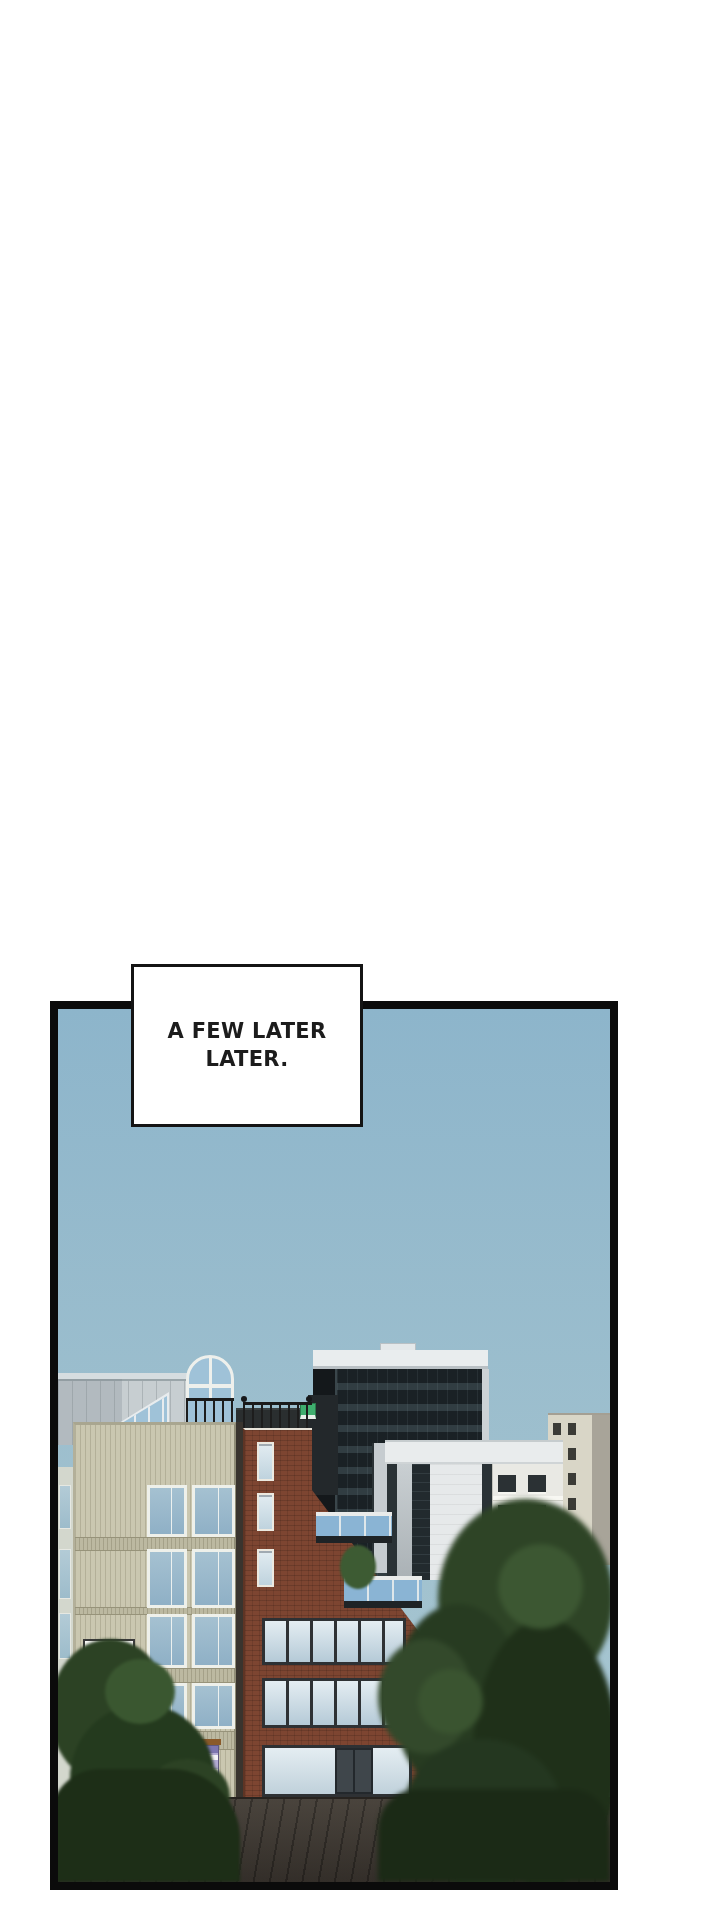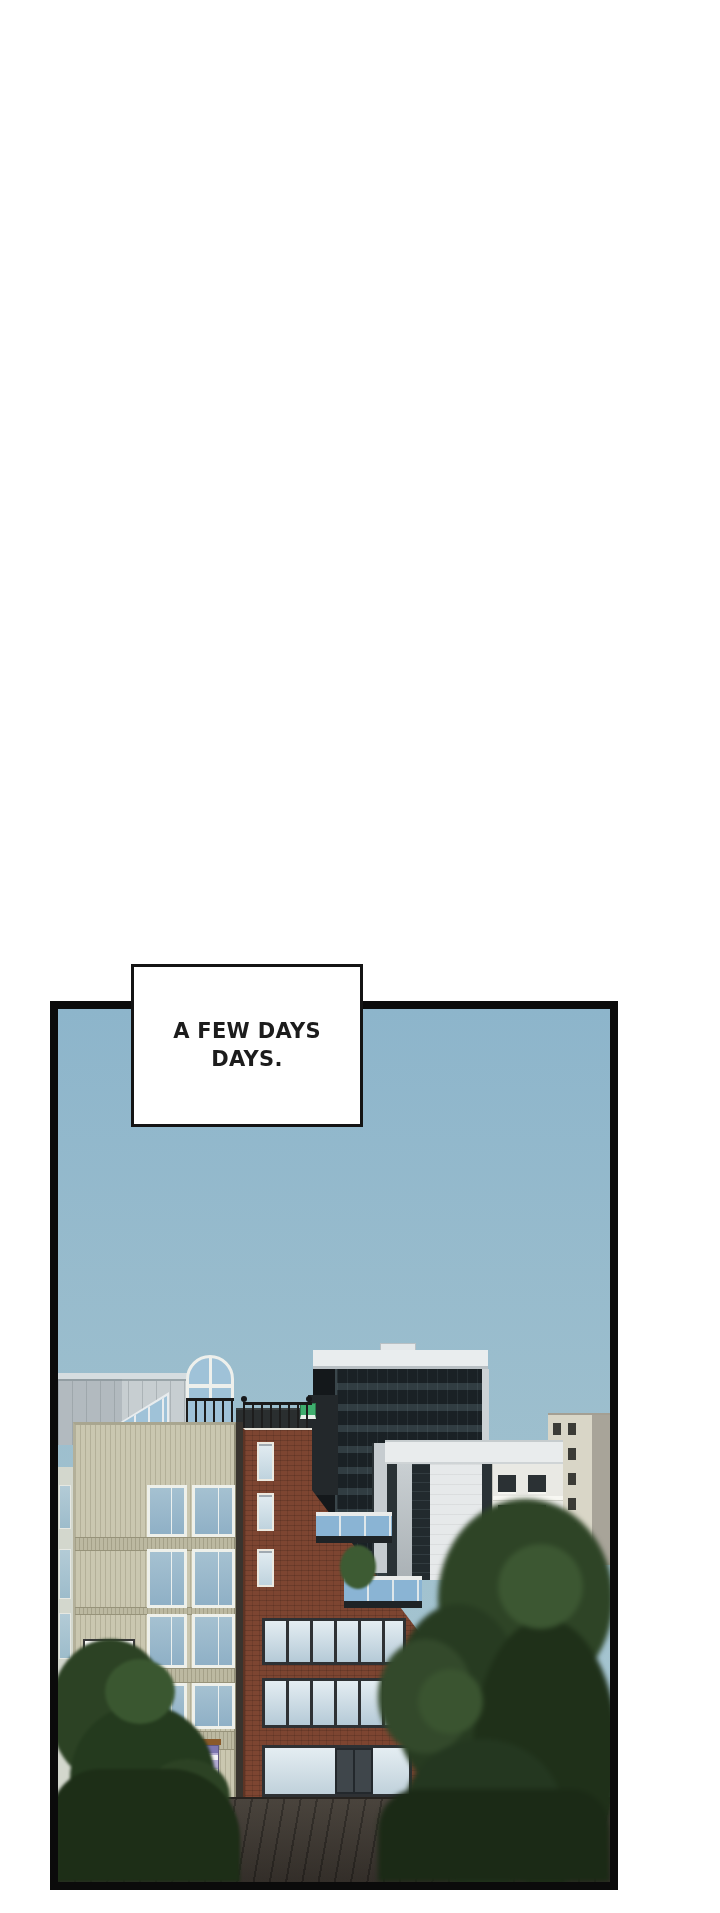--- a/index.html
+++ b/index.html
@@ -235,17 +235,17 @@
       <div class="abs blob" style="left:0;top:20px;width:120px;height:145px;background:#2c4224;"></div>
       <div class="abs blob" style="left:20px;top:85px;width:145px;height:150px;background:#243a1e;"></div>
       <div class="abs blob" style="left:55px;top:40px;width:70px;height:65px;background:#3a5730;"></div>
       <div class="abs blob" style="left:95px;top:140px;width:85px;height:75px;background:#2c4224;"></div>
       <div class="abs" style="left:0;top:150px;width:190px;height:113px;background:#1d2e17;border-radius:50px 70px 0 0;"></div>
     </div>
 
   </div>
 
   <div id="caption-box" class="abs">
-    <span>A FEW DAYS</span>
-    <span>DAYS.</span>
+    <span>A FEW LATER</span>
+    <span>LATER.</span>
   </div>
 
 </div>
 
 </body></html>

